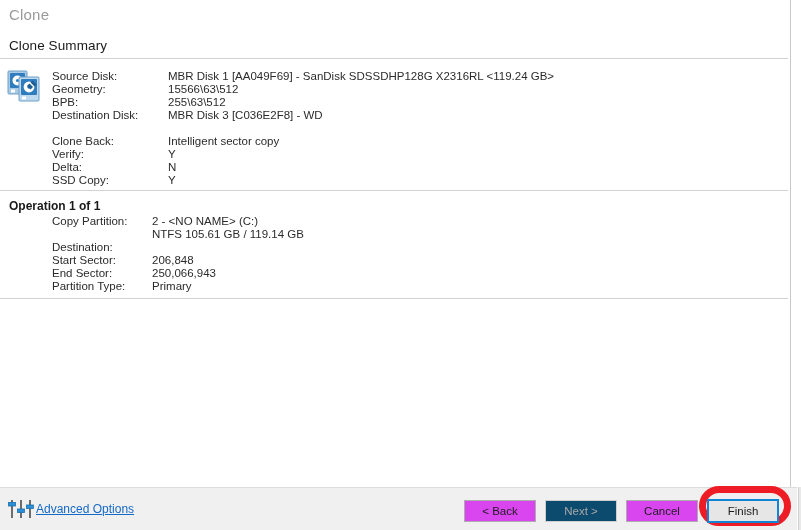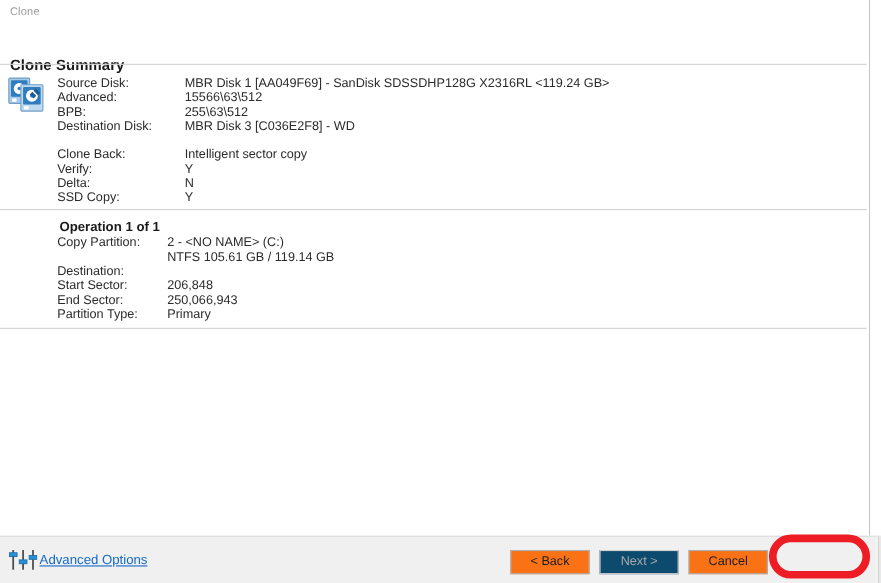--- a/index.html
+++ b/index.html
@@ -41,30 +41,30 @@
     height: 43px;
     background: #e9e9e9;
     border-left: 1px solid #cfcfcf;
   }
 
   
   .wizard-caption {
     position: absolute;
     left: 9px;
     top: 6px;
-    font-size: 10px;
+    font-size: 15px;
     color: #9a9a9a;
     letter-spacing: 0.2px;
   }
   .page-title {
     position: absolute;
     left: 9px;
-    top: 52px;
+    top: 38px;
     font-size: 13.5px;
-    font-weight: bold;
+    font-weight: normal;
     color: #1a1a1a;
     letter-spacing: 0.1px;
   }
 
   .hr {
     position: absolute;
     left: 0;
     width: 788px;
     height: 1px;
     background: #d2d2d2;
@@ -108,21 +108,20 @@
   #block-source { left: 52px; top: 70px; }
   #block-clonetype { left: 52px; top: 135px; }
 
   .section-head {
     position: absolute;
     left: 9px;
     top: 199px;
     font-size: 12px;
     font-weight: bold;
     color: #1a1a1a;
-    margin-left: 45px;
   }
   #block-operation { left: 52px; top: 215px; }
   #block-operation .val { left: 100px; }
 
   
   .footer {
     position: absolute;
     left: 0;
     top: 487px;
     width: 797px;
@@ -151,21 +150,21 @@
   }
 
   .btn {
     position: absolute;
     top: 12px;
     height: 22px;
     line-height: 20px;
     text-align: center;
     font-size: 11.5px;
     color: #1d1d1d;
-    background: #f97316;
+    background: #d946ef;
     border: 1px solid #adadad;
     box-sizing: border-box;
     cursor: pointer;
     font-family: "Liberation Sans", sans-serif;
     padding: 0;
   }
   .btn.disabled {
     color: #a9a9a9;
     background: #0c4a6e;
     border-color: #cfcfcf;
@@ -232,21 +231,21 @@
       <rect x="15" y="26.5" width="4" height="3" fill="#ffffff"></rect>
     </svg>
   </div>
 
   <div class="info-block" id="block-source">
     <div class="row">
       <span class="lbl">Source Disk:</span>
       <span class="val">MBR Disk 1 [AA049F69] - SanDisk SDSSDHP128G X2316RL  &lt;119.24 GB&gt;</span>
     </div>
     <div class="row">
-      <span class="lbl">Advanced:</span>
+      <span class="lbl">Geometry:</span>
       <span class="val">15566\63\512</span>
     </div>
     <div class="row">
       <span class="lbl">BPB:</span>
       <span class="val">255\63\512</span>
     </div>
     <div class="row">
       <span class="lbl">Destination Disk:</span>
       <span class="val">MBR Disk 3 [C036E2F8] - WD</span>
     </div>
@@ -318,17 +317,18 @@
     </div>
 
     <a class="adv-link" href="#">Advanced Options</a>
 
     <button class="btn" id="btn-back">&lt; Back</button>
 
     <button class="btn disabled" id="btn-next" disabled="">Next &gt;</button>
 
     <button class="btn" id="btn-cancel">Cancel</button>
 
+    <button class="btn" id="btn-finish">Finish</button>
   </div>
 
   <div class="red-highlight"></div>
 
 </div>
 
 </body></html>

